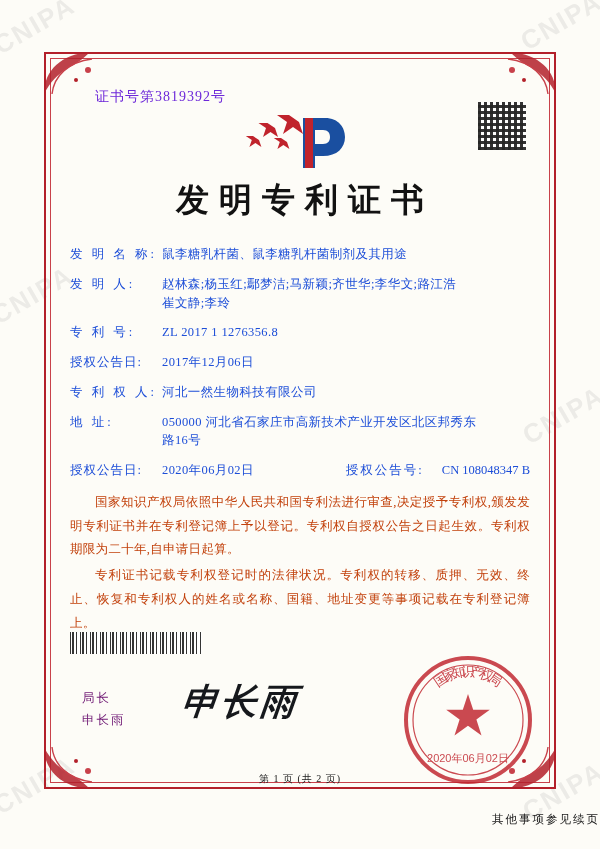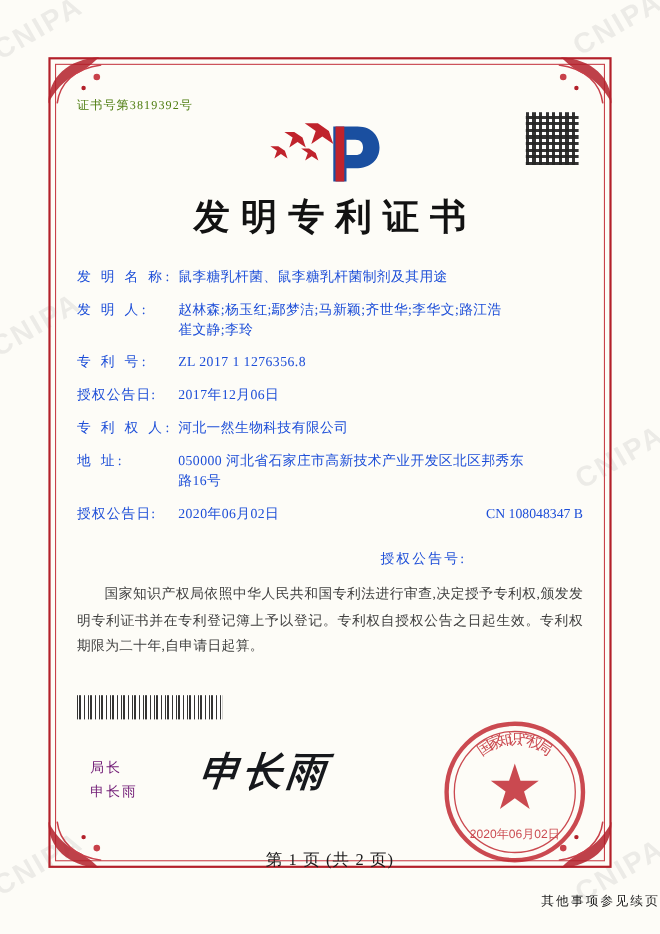--- a/index.html
+++ b/index.html
@@ -58,24 +58,25 @@
   .c-bl { left: 42px; bottom: 58px; transform: scaleY(-1); }
   .c-br { right: 42px; bottom: 58px; transform: scale(-1,-1); }
 
   
   .content {
     position: absolute;
     left: 70px; top: 88px; right: 70px;
   }
 
   .cert-no {
-    font-size: 11px;
-    color: #4d7c0f;
+    font-size: 14px;
+    color: #6d28d9;
     letter-spacing: 1px;
     margin-bottom: 2px;
+    margin-left: 25px;
   }
 
   .qr {
     position: absolute;
     right: 4px; top: 14px;
     width: 48px; height: 48px;
     background:
       repeating-linear-gradient(90deg,#111 0 3px,#fff 3px 6px),
       repeating-linear-gradient(0deg,#111 0 3px,#fff 3px 6px);
     background-blend-mode: multiply;
@@ -118,28 +119,27 @@
     flex: 1;
     letter-spacing: 0.4px;
   }
   .value .cont { display:block; }
 
   .row.dual .label2 {
     width: 96px;
     flex: 0 0 96px;
     letter-spacing: 2px;
     margin-left: 18px;
-    margin-top: 41px;
   }
   .row.dual .value2 { flex: 0 0 auto; }
 
   .para {
     font-size: 12.5px;
     line-height: 1.9;
-    color: #404040;
+    color: #c2410c;
     text-indent: 25px;
     margin-top: 2px;
     text-align: justify;
     letter-spacing: 0.3px;
   }
 
   
   .barcode {
     position: absolute;
     left: 70px; top: 632px;
@@ -175,21 +175,21 @@
     position: absolute;
     right: 66px; top: 654px;
     width: 132px; height: 132px;
   }
   .seal svg { display: block; }
 
   .page-no {
     position: absolute;
     left: 0; right: 0; top: 772px;
     text-align: center;
-    font-size: 15px;
+    font-size: 10px;
     color: #1a1a1a;
     letter-spacing: 1px;
   }
   .footnote {
     position: absolute;
     left: 0; right: 0; top: 812px;
     text-align: right;
     font-size: 11.5px;
     color: #1a1a1a;
     letter-spacing: 2px;
@@ -302,20 +302,21 @@
       <div class="row dual">
         <div class="label tight">授权公告日:</div>
         <div class="value">2020年06月02日</div>
         <div class="label2">授权公告号:</div>
         <div class="value2">CN 108048347 B</div>
       </div>
 
     </div>
 
     <div class="para">国家知识产权局依照中华人民共和国专利法进行审查,决定授予专利权,颁发发明专利证书并在专利登记簿上予以登记。专利权自授权公告之日起生效。专利权期限为二十年,自申请日起算。</div>
+    <div class="para">专利证书记载专利权登记时的法律状况。专利权的转移、质押、无效、终止、恢复和专利权人的姓名或名称、国籍、地址变更等事项记载在专利登记簿上。</div>
 
   </div>
 
   <div class="barcode"></div>
 
   <div class="director">
     <div>局长</div>
     <div>申长雨</div>
   </div>
 

